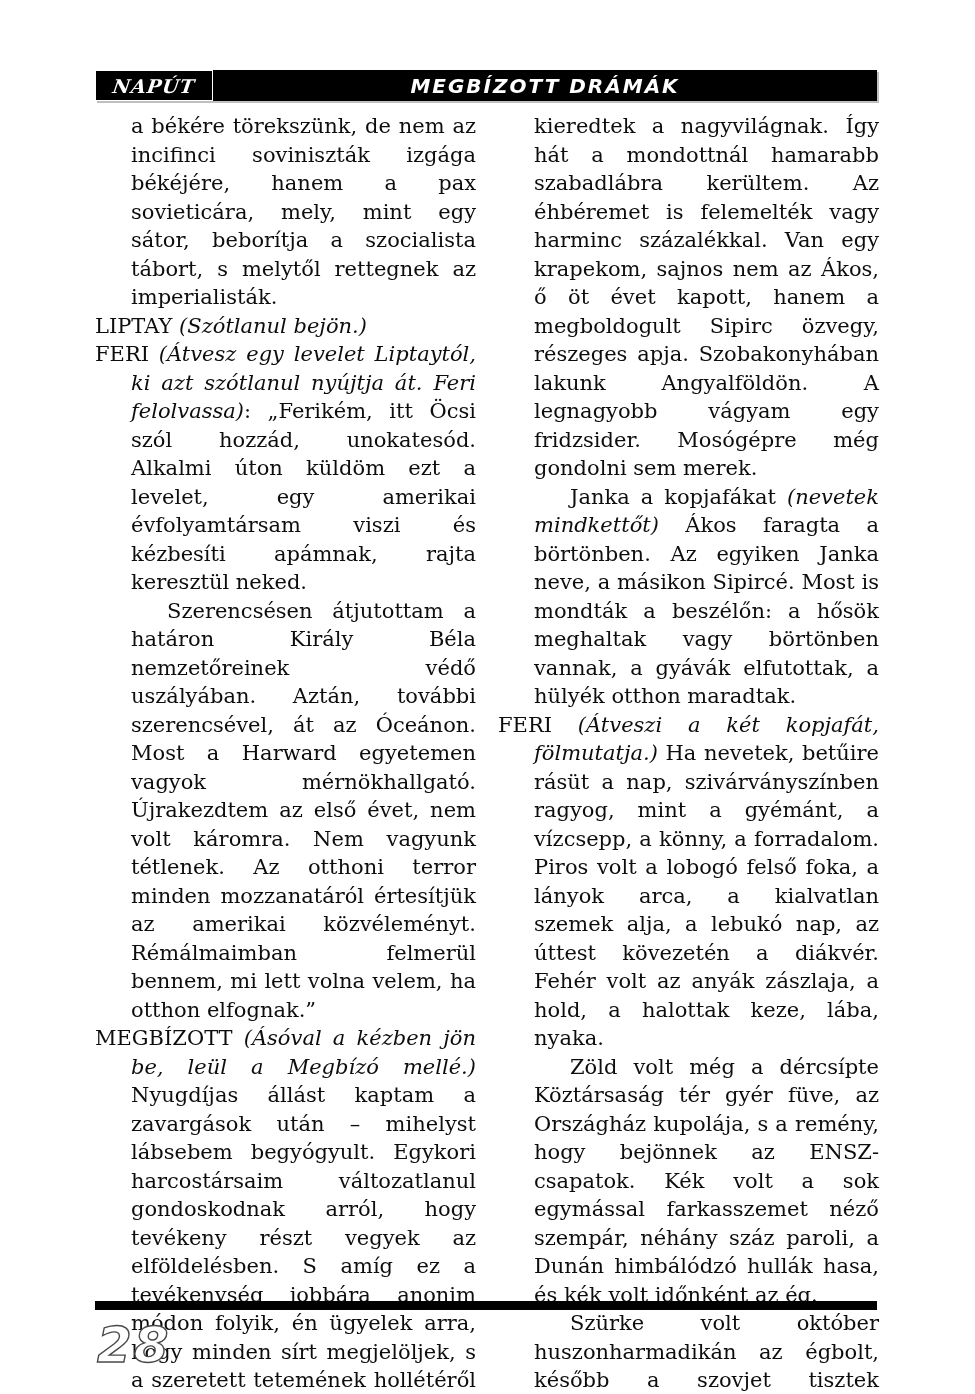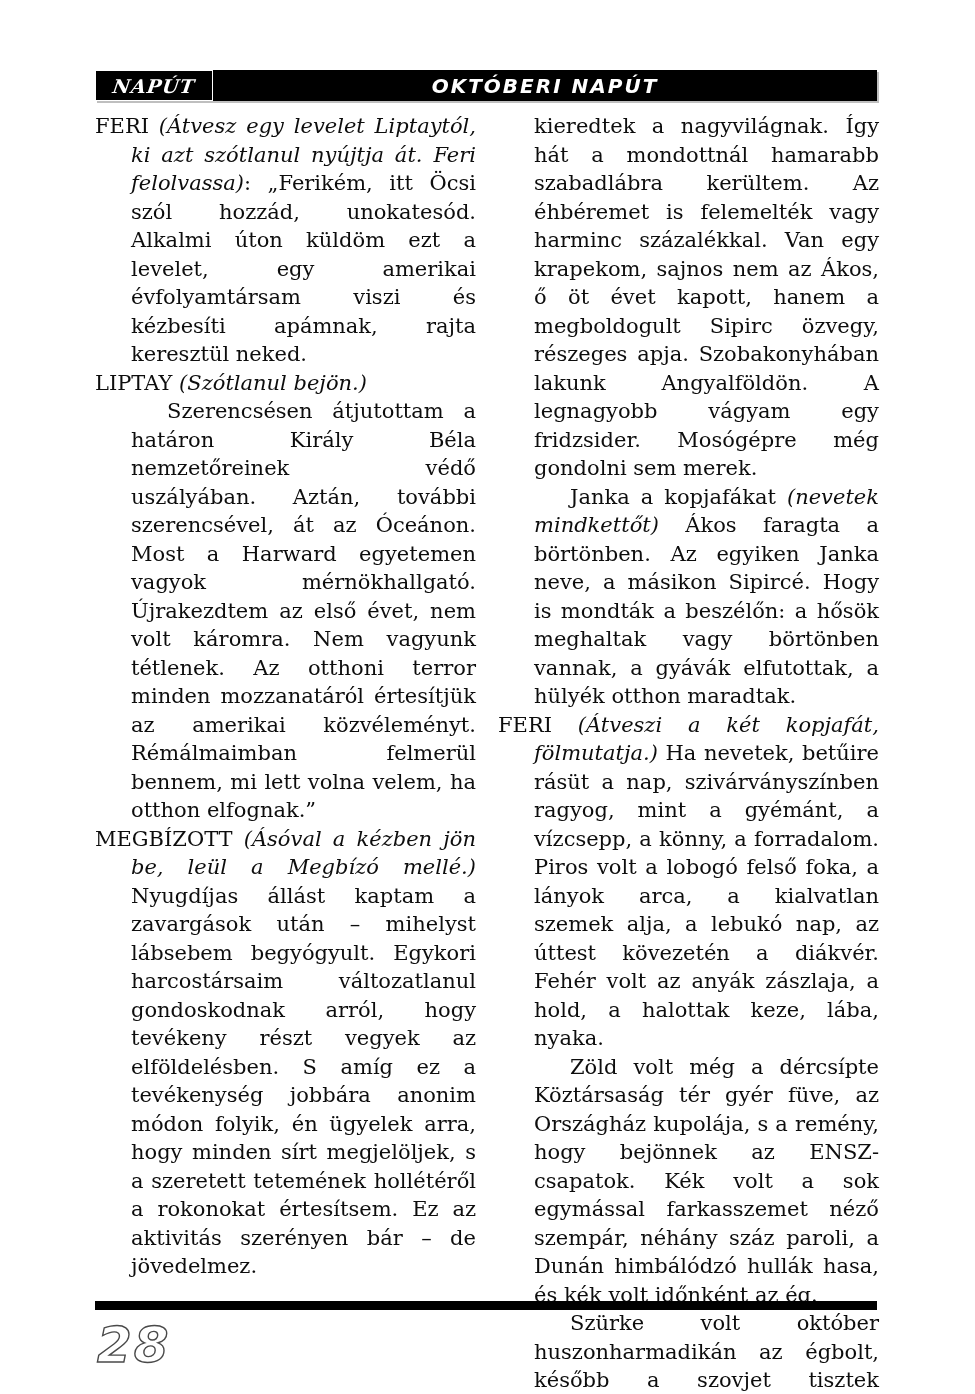--- a/index.html
+++ b/index.html
@@ -92,33 +92,34 @@
     left: 94px;
   }
 </style>
 </head>
 <body>
 
 <div class="header-bar">
   <div class="logo-box">
     <span class="logo-text">NAPÚT</span>
   </div>
-  <div class="header-title">OKTÓBERI NAPÚT</div>
+  <div class="header-title">MEGBÍZOTT DRÁMÁK</div>
 </div>
 
 <div class="text-area">
   <div class="column">
+      <div class="blk cont"><span class="rom">a békére törekszünk, de nem az incifinci soviniszták izgága békéjére, hanem a pax sovieticára, mely, mint egy sátor, beborítja a szocialista tábort, s melytől rettegnek az imperialisták.</span></div>
+      <div class="blk speech"><span class="speaker">LIPTAY </span><span class="it">(Szótlanul bejön.)</span></div>
       <div class="blk speech"><span class="speaker">FERI </span><span class="it">(Átvesz egy levelet Liptaytól, ki azt szótlanul nyújtja át. Feri felolvassa)</span><span class="rom">: „Ferikém, itt Öcsi szól hozzád, unokatesód. Alkalmi úton küldöm ezt a levelet, egy amerikai évfolyamtársam viszi és kézbesíti apámnak, rajta keresztül neked.</span></div>
-      <div class="blk speech"><span class="speaker">LIPTAY </span><span class="it">(Szótlanul bejön.)</span></div>
       <div class="blk para"><span class="rom">Szerencsésen átjutottam a határon Király Béla nemzetőreinek védő uszályában. Aztán, további szerencsével, át az Óceánon. Most a Harward egyetemen vagyok mérnökhallgató. Újrakezdtem az első évet, nem volt káromra. Nem vagyunk tétlenek. Az otthoni terror minden mozzanatáról értesítjük az amerikai közvéleményt. Rémálmaimban felmerül bennem, mi lett volna velem, ha otthon elfognak.”</span></div>
       <div class="blk speech"><span class="speaker">MEGBÍZOTT </span><span class="it">(Ásóval a kézben jön be, leül a Megbízó mellé.)</span><span class="rom"> Nyugdíjas állást kaptam a zavargások után – mihelyst lábsebem begyógyult. Egykori harcostársaim változatlanul gondoskodnak arról, hogy tevékeny részt vegyek az elföldelésben. S amíg ez a tevékenység jobbára anonim módon folyik, én ügyelek arra, hogy minden sírt megjelöljek, s a szeretett tetemének hollétéről a rokonokat értesítsem. Ez az aktivitás szerényen bár – de jövedelmez.</span></div>
     </div>
   <div class="column">
       <div class="blk cont"><span class="rom">kieredtek a nagyvilágnak. Így hát a mondottnál hamarabb szabadlábra kerültem. Az éhbéremet is felemelték vagy harminc százalékkal. Van egy krapekom, sajnos nem az Ákos, ő öt évet kapott, hanem a megboldogult Sipirc özvegy, részeges apja. Szobakonyhában lakunk Angyalföldön. A legnagyobb vágyam egy fridzsider. Mosógépre még gondolni sem merek.</span></div>
-      <div class="blk para"><span class="rom">Janka a kopjafákat </span><span class="it">(nevetek mindkettőt)</span><span class="rom"> Ákos faragta a börtönben. Az egyiken Janka neve, a másikon Sipircé. Hogy is mondták a beszélőn: a hősök meghaltak vagy börtönben vannak, a gyávák elfutottak, a hülyék otthon maradtak.</span></div>
+      <div class="blk para"><span class="rom">Janka a kopjafákat </span><span class="it">(nevetek mindkettőt)</span><span class="rom"> Ákos faragta a börtönben. Az egyiken Janka neve, a másikon Sipircé. Most is mondták a beszélőn: a hősök meghaltak vagy börtönben vannak, a gyávák elfutottak, a hülyék otthon maradtak.</span></div>
       <div class="blk speech"><span class="speaker">FERI </span><span class="it">(Átveszi a két kopjafát, fölmutatja.)</span><span class="rom"> Ha nevetek, betűire rásüt a nap, szivárványszínben ragyog, mint a gyémánt, a vízcsepp, a könny, a forradalom. Piros volt a lobogó felső foka, a lányok arca, a kialvatlan szemek alja, a lebukó nap, az úttest kövezetén a diákvér. Fehér volt az anyák zászlaja, a hold, a halottak keze, lába, nyaka.</span></div>
       <div class="blk para"><span class="rom">Zöld volt még a dércsípte Köztársaság tér gyér füve, az Országház kupolája, s a remény, hogy bejönnek az ENSZ-csapatok. Kék volt a sok egymással farkasszemet néző szempár, néhány száz paroli, a Dunán himbálódzó hullák hasa, és kék volt időnként az ég.</span></div>
       <div class="blk para"><span class="rom">Szürke volt október huszonharmadikán az égbolt, később a szovjet tisztek köpönyege, szürke volt a szitáló eső. Sárga volt a párszor világító déli nap korongja, Maléter egyenruháján a rézgomb, a fák szállingózó levele, Nagy Imre cvikkerének villanása, sárga volt a lélekharang. Rozsdabarna volt az avar, az arra hulló Sztálin-szobor, Budaörsön a tankok hernyótalpa</span></div>
     </div>
 </div>
 
 <div class="bottom-rule"></div>
 
 <div class="page-number-wrap">
   <svg width="92" height="58">

